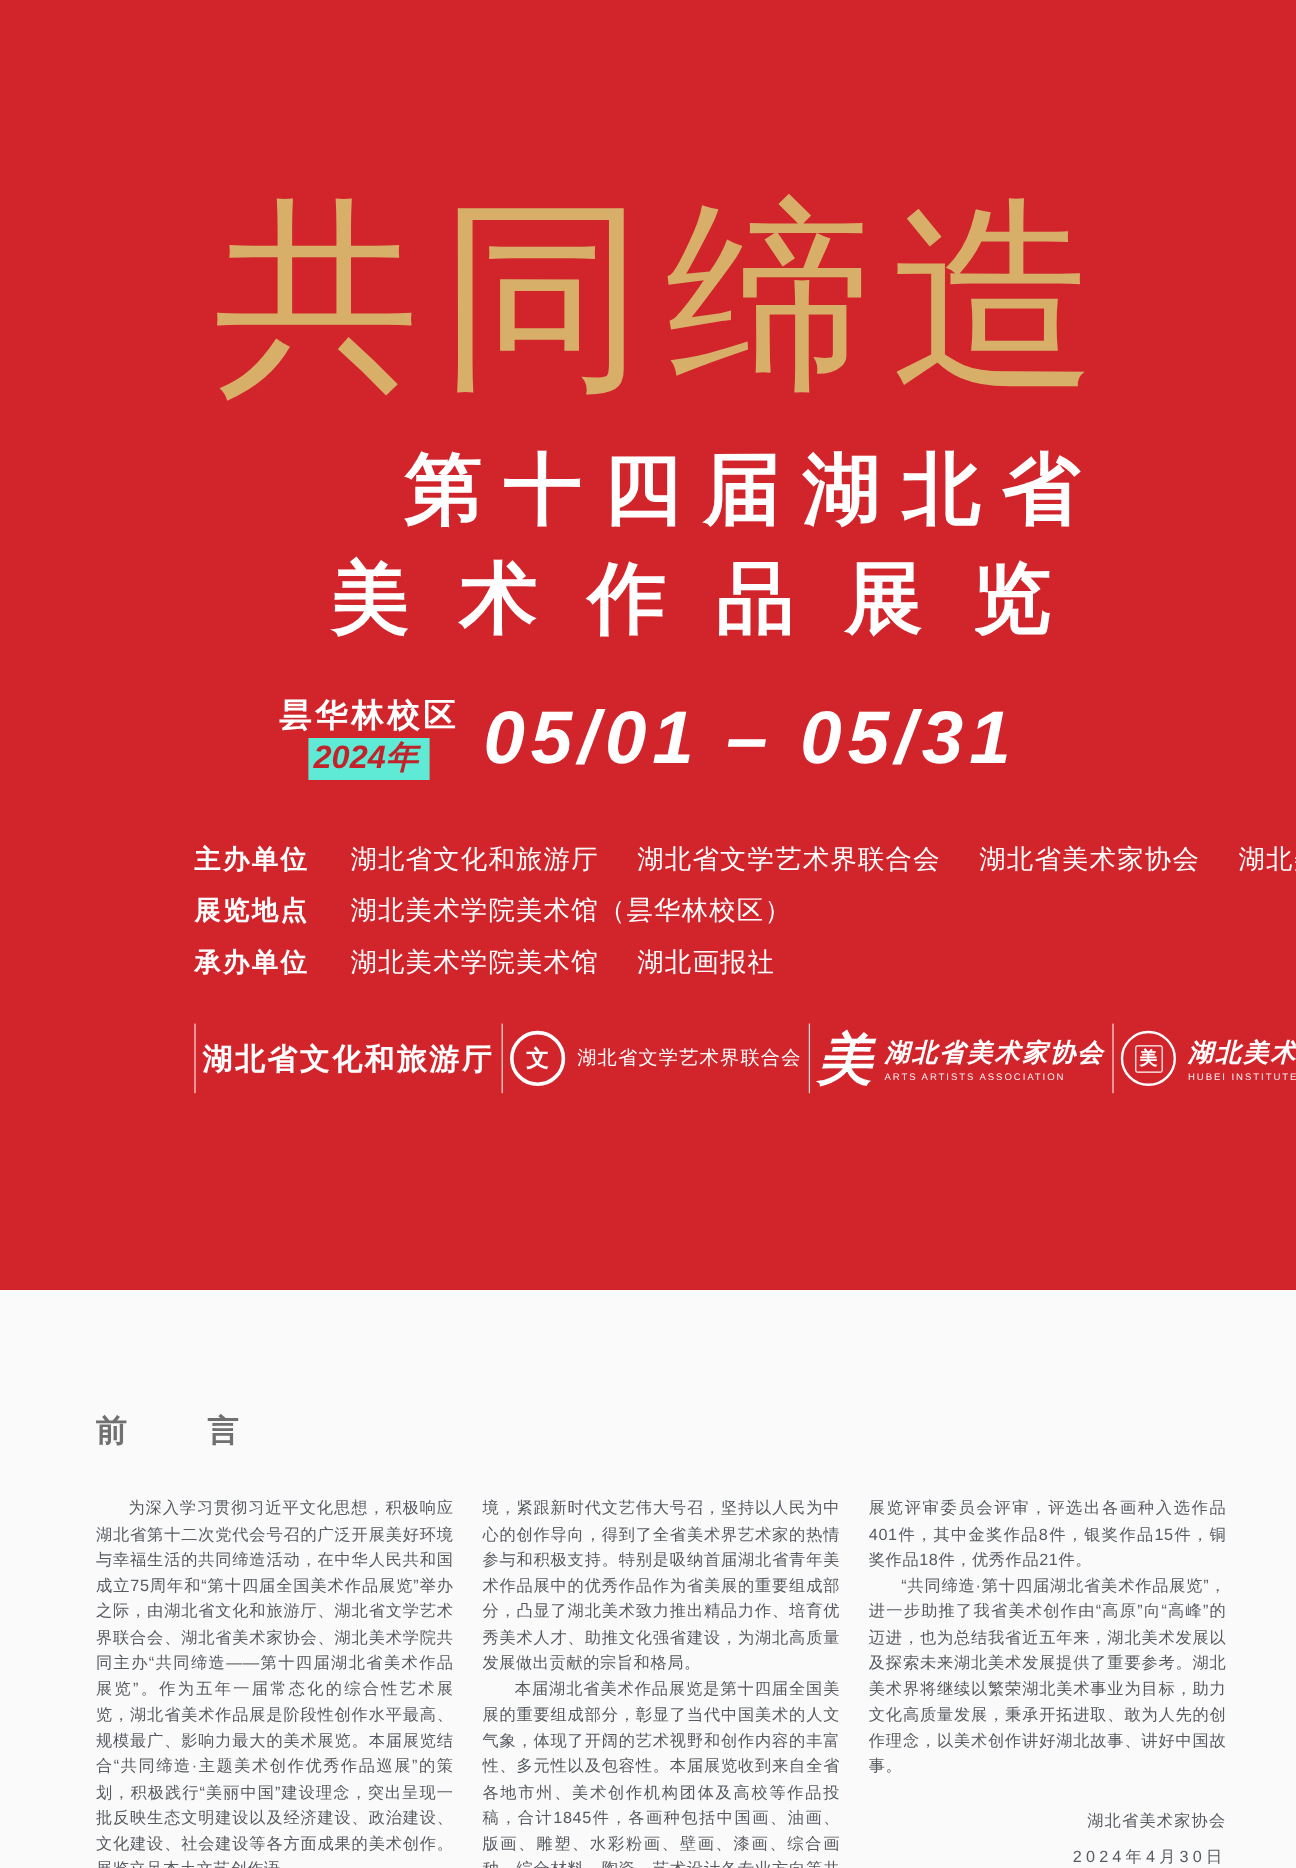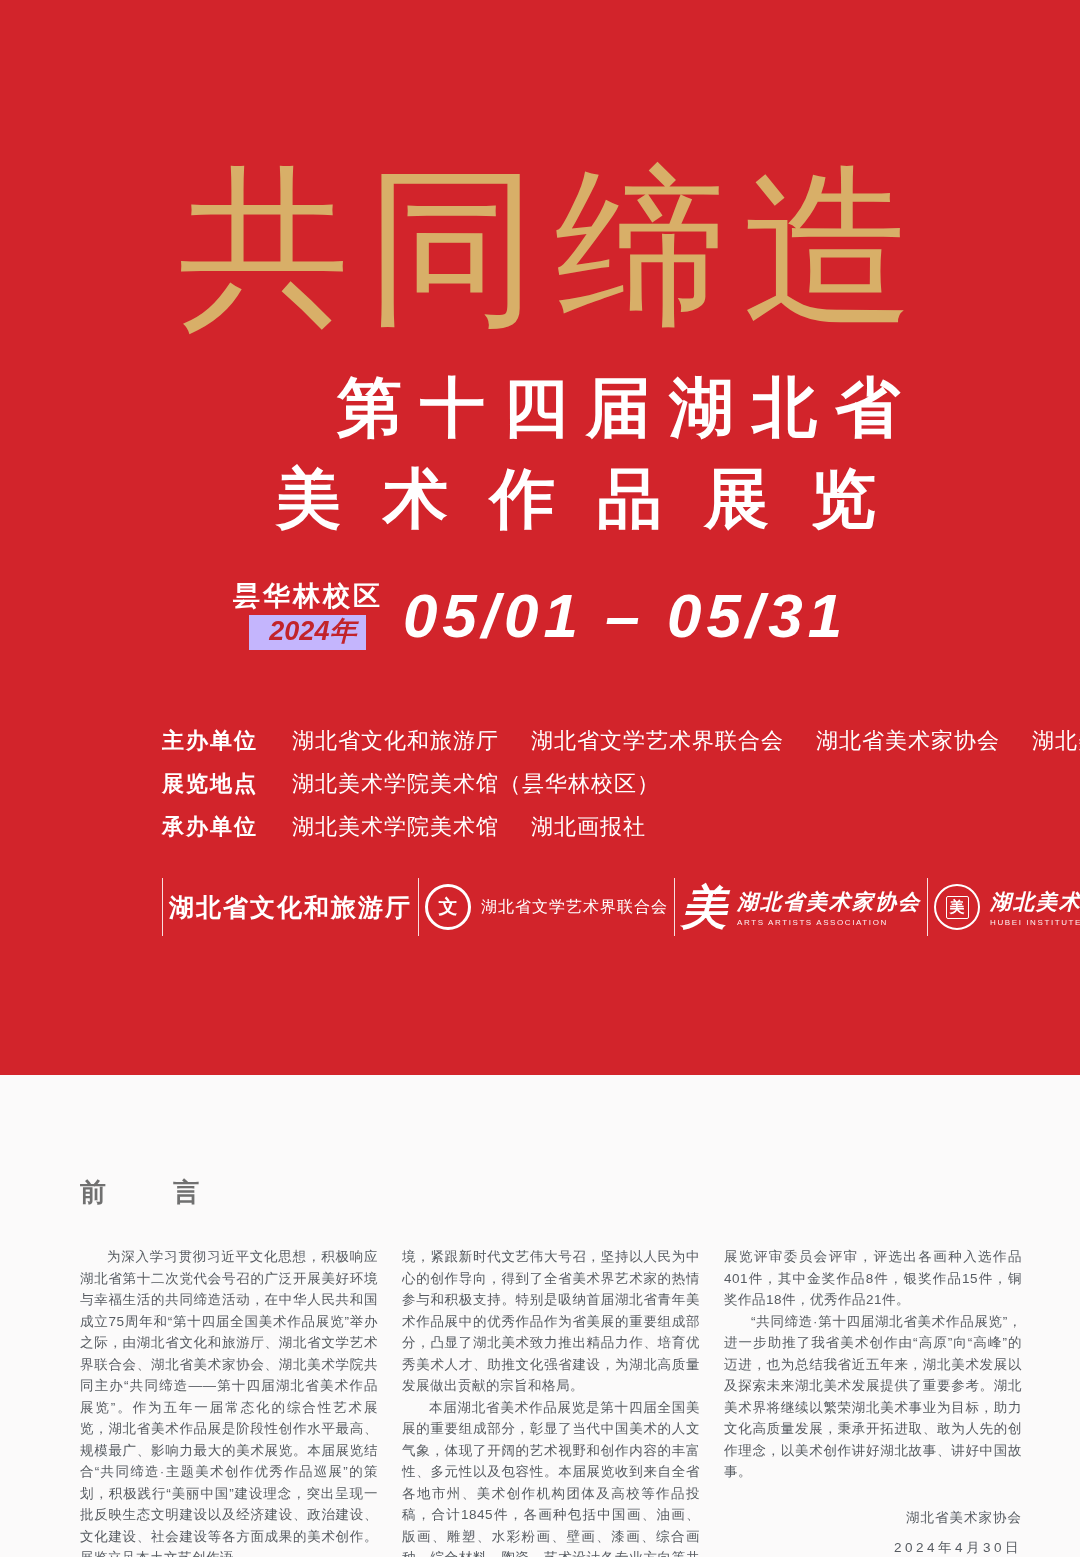--- a/index.html
+++ b/index.html
@@ -45,32 +45,32 @@
   .sched-row{
     margin-top:48px;
     display:flex;align-items:center;justify-content:center;gap:20px;
   }
   .sched-block{text-align:center;}
   .sched-label{
     color:#FFFFFF;font-weight:bold;font-size:27px;letter-spacing:3px;line-height:1.1;
   }
   .sched-year{
     margin-top:4px;
-    background:#c4b5fd;color:#C2232A;
+    background:#5eead4;color:#C2232A;
     font-weight:bold;font-style:italic;font-size:27px;
-    padding:2px 10px 3px 20px;line-height:1.1;
+    padding:2px 10px 3px 4px;line-height:1.1;
     display:inline-block;
   }
   .sched-dates{
     color:#ffffff;font-style:italic;font-weight:bold;
     font-size:62px;letter-spacing:5px;white-space:nowrap;
   }
 
   
-  .info-block{margin-top:77px;}
+  .info-block{margin-top:52px;}
   .info-row{
     display:flex;align-items:baseline;
     color:#FFFFFF;font-size:22px;line-height:26px;
     margin-bottom:17px;white-space:nowrap;
   }
   .info-label{font-weight:bold;letter-spacing:2px;margin-right:34px;flex:none;}
   .info-item{font-weight:normal;letter-spacing:1px;margin-right:32px;}
 
   
   .logos{

